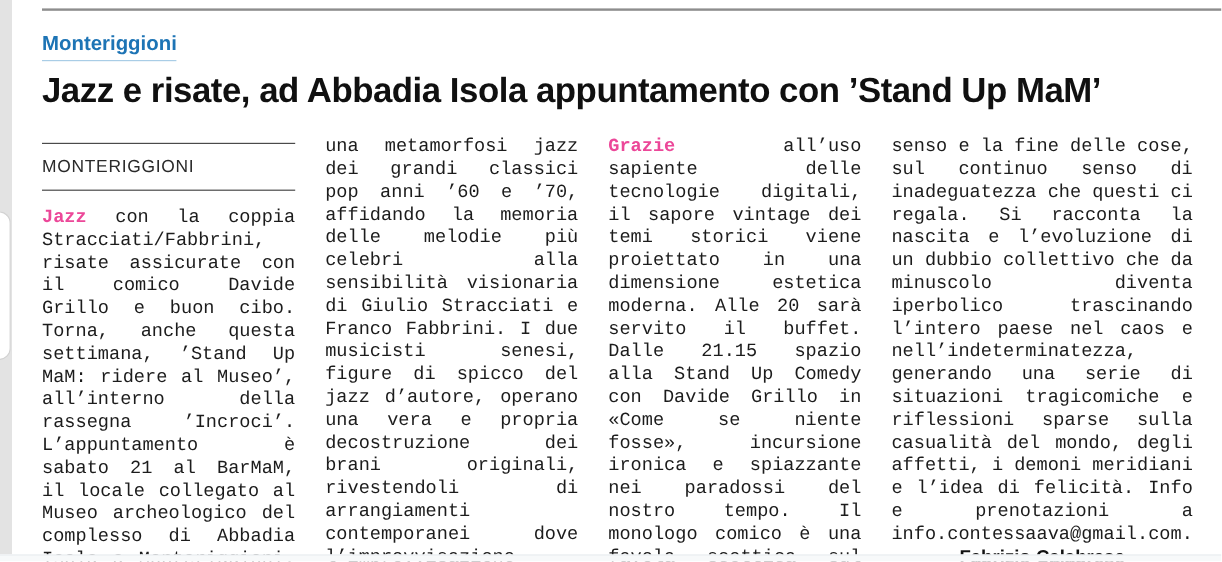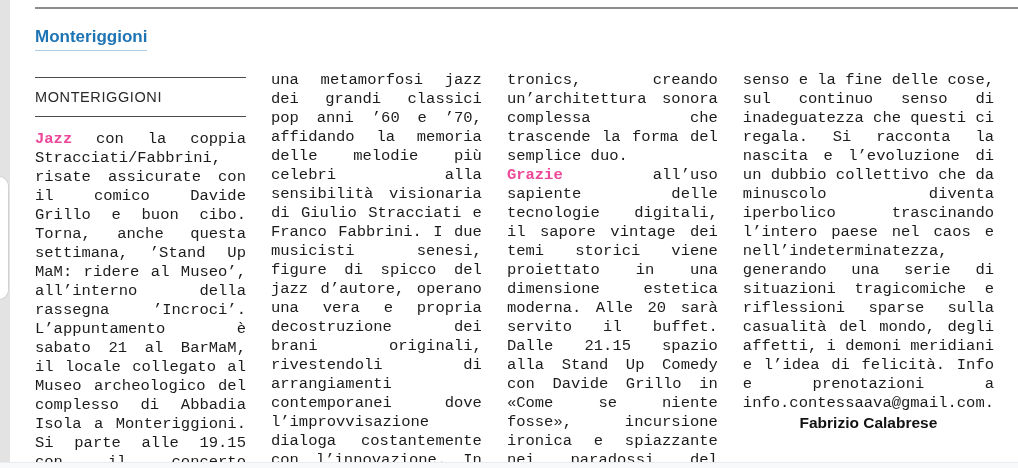--- a/index.html
+++ b/index.html
@@ -98,41 +98,41 @@
   <div class="left-rail">
     <div class="card-edge"></div>
   </div>
 
   <div class="content">
     <div class="top-rule"></div>
 
     <div class="inner">
       <a href="#" class="kicker">Monteriggioni</a>
 
+      <h1 class="headline">Jazz e risate, ad Abbadia Isola appuntamento con ’Stand Up MaM’</h1>
 
       <div class="columns">
 
         <div class="col">
           <div class="section-head">
             <div class="section-label">MONTERIGGIONI</div>
           </div>
           <div class="col-text">
               <p><strong>Jazz</strong> con la coppia Stracciati/Fabbrini, risate assicurate con il comico Davide Grillo e buon cibo. Torna, anche questa settimana, ’Stand Up MaM: ridere al Museo’, all’interno della rassegna ’Incroci’. L’appuntamento è sabato 21 al BarMaM, il locale collegato al Museo archeologico del complesso di Abbadia Isola a Monteriggioni. Si parte alle 19.15 con il concerto «Vintage Changes Duo» che propone</p>
             </div>
         </div>
 
         <div class="col">
           <div class="col-text">
               <p>una metamorfosi jazz dei grandi classici pop anni ’60 e ’70, affidando la memoria delle melodie più celebri alla sensibilità visionaria di Giulio Stracciati e Franco Fabbrini. I due musicisti senesi, figure di spicco del jazz d’autore, operano una vera e propria decostruzione dei brani originali, rivestendoli di arrangiamenti contemporanei dove l’improvvisazione dialoga costantemente con l’innovazione. In questa dimensione, la chitarra di Stracciati e il basso di Fabbrini si fondono con il live elec-</p>
             </div>
         </div>
 
         <div class="col">
           <div class="col-text">
-              <p>tronics, creando un’architettura sonora complessa che trascende la forma del semplice duo.</p>
               <p><strong>Grazie</strong> all’uso sapiente delle tecnologie digitali, il sapore vintage dei temi storici viene proiettato in una dimensione estetica moderna. Alle 20 sarà servito il buffet. Dalle 21.15 spazio alla Stand Up Comedy con Davide Grillo in «Come se niente fosse», incursione ironica e spiazzante nei paradossi del nostro tempo. Il monologo comico è una favola scettica sul rapporto tra il precariato, la mancanza di</p>
             </div>
         </div>
 
         <div class="col">
           <div class="col-text">
               <p>senso e la fine delle cose, sul continuo senso di inadeguatezza che questi ci regala. Si racconta la nascita e l’evoluzione di un dubbio collettivo che da minuscolo diventa iperbolico trascinando l’intero paese nel caos e nell’indeterminatezza, generando una serie di situazioni tragicomiche e riflessioni sparse sulla casualità del mondo, degli affetti, i demoni meridiani e l’idea di felicità. Info e prenotazioni a info.contessaava@gmail.com.</p>
             </div>
           <div class="byline">Fabrizio Calabrese</div>
         </div>

